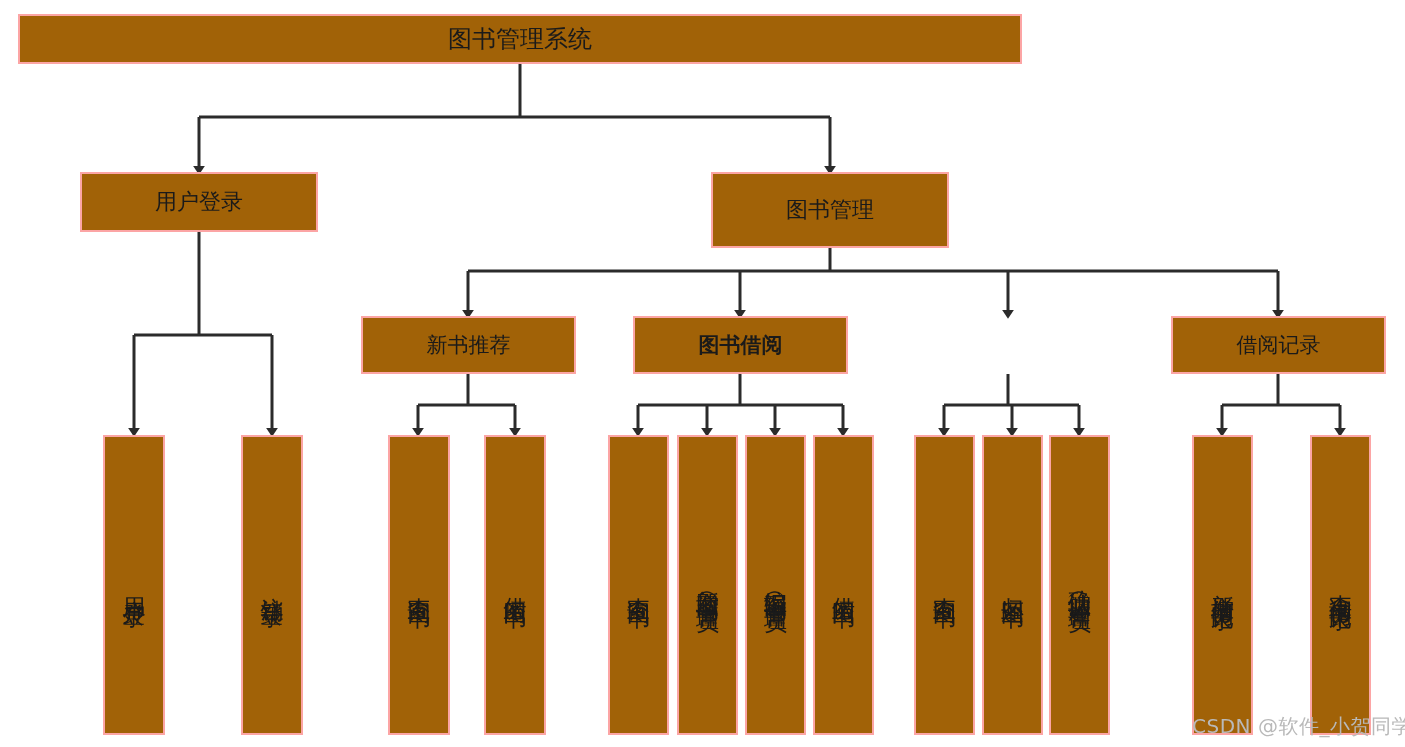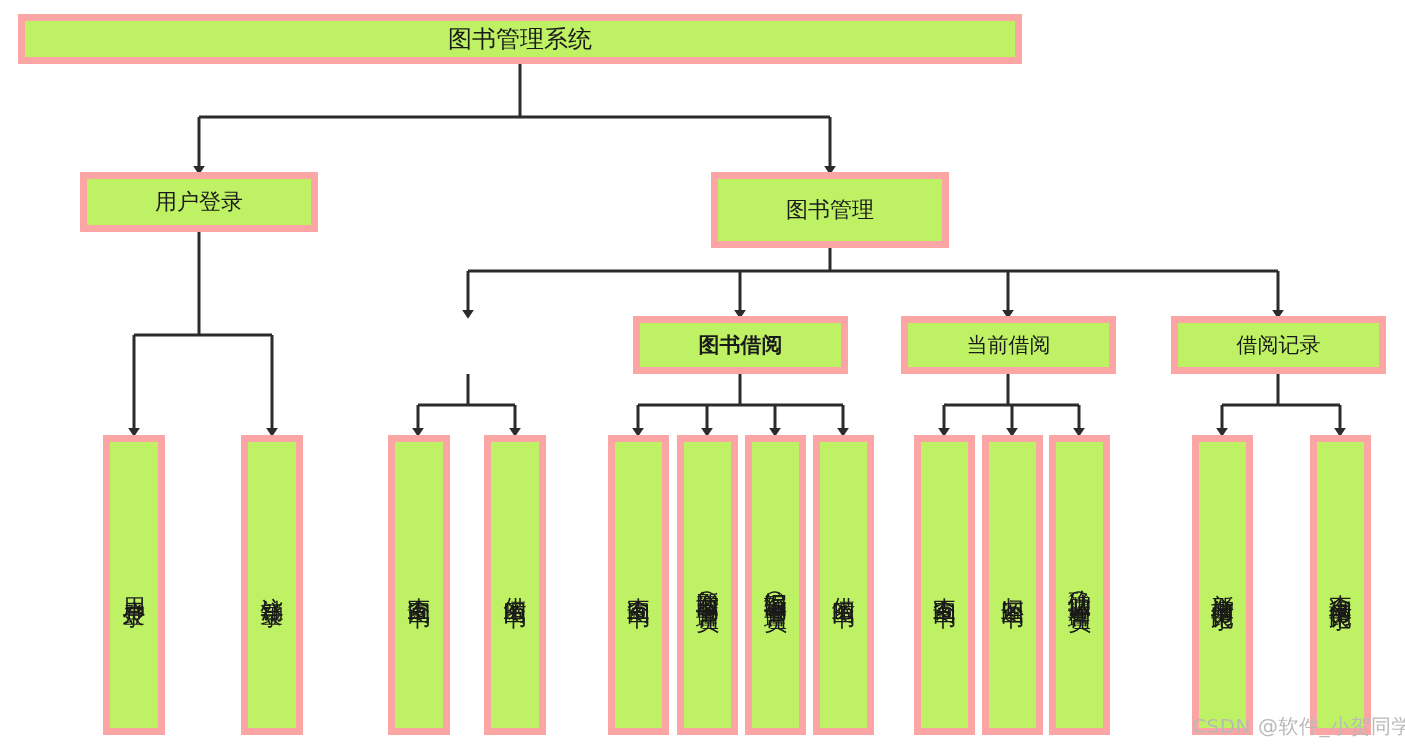--- a/index.html
+++ b/index.html
@@ -21,22 +21,22 @@
     position: absolute;
     left: 0;
     top: 0;
     width: 1405px;
     height: 747px;
     pointer-events: none;
   }
   .node {
     position: absolute;
     box-sizing: border-box;
-    background: #bef264;
-    border: 7px solid #fca5a5;
+    background: #a16207;
+    border: 2px solid #fca5a5;
     display: flex;
     align-items: center;
     justify-content: center;
     color: #1a1a1a;
   }
   .node .label {
     display: block;
     text-align: center;
     line-height: 1.18;
   }
@@ -124,25 +124,25 @@
     <span class="label">图书管理系统</span>
   </div>
 
   <div class="node node-l1" style="left:80px; top:172px; width:238px; height:60px;">
     <span class="label">用户登录</span>
   </div>
   <div class="node node-l1" style="left:711px; top:172px; width:238px; height:76px;">
     <span class="label">图书管理</span>
   </div>
 
+  <div class="node node-l2" style="left:361px; top:316px; width:215px; height:58px;">
+    <span class="label">新书推荐</span>
+  </div>
   <div class="node node-l2" style="left:633px; top:316px; width:215px; height:58px;font-weight:bold;">
     <span class="label">图书借阅</span>
-  </div>
-  <div class="node node-l2" style="left:901px; top:316px; width:215px; height:58px;">
-    <span class="label">当前借阅</span>
   </div>
   <div class="node node-l2" style="left:1171px; top:316px; width:215px; height:58px;justify-content:center;">
     <span class="label">借阅记录</span>
   </div>
 
   <div class="node node-leaf" style="left:103px; top:435px; width:62px; height:300px;">
     <span class="label">用户登录</span>
   </div>
   <div class="node node-leaf" style="left:241px; top:435px; width:62px; height:300px;">
     <span class="label">注销登录</span>

